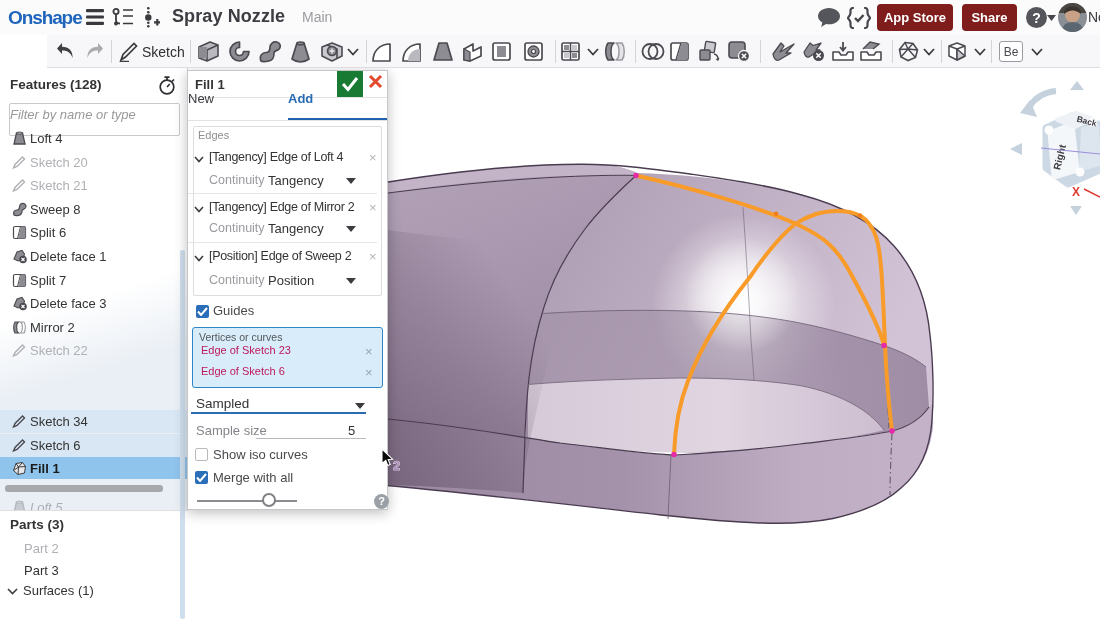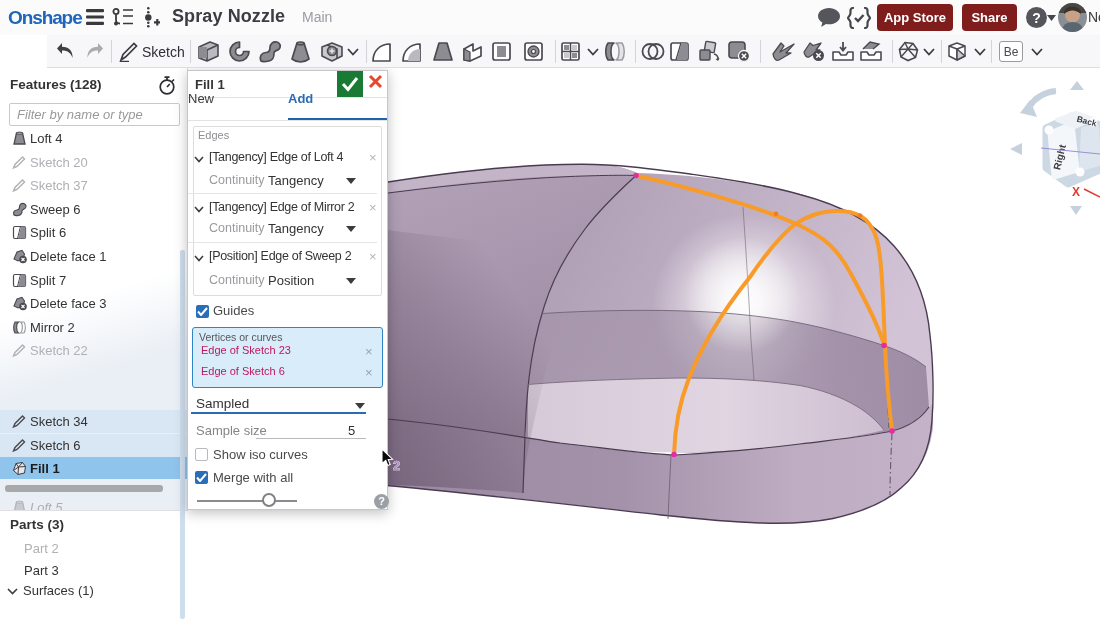--- a/index.html
+++ b/index.html
@@ -12,21 +12,21 @@
 #title { position:absolute; left:172px; top:6px; font-size:18px; font-weight:bold; color:#3c3c42; letter-spacing:0.1px; }
 #subtitle { position:absolute; left:302px; top:9px; font-size:14px; color:#9b9ba1; }
 .btn { position:absolute; top:4px; height:27px; background:#7f1d1d; color:#fff; font-size:13px; font-weight:bold; border-radius:4px; text-align:center; line-height:27px; }
 
 #toolbar { position:absolute; left:0; top:35px; width:1100px; height:33px; background:#f7f6f8; border-bottom:1px solid #dddce0; z-index:30;margin-left:47px; }
 .sep { position:absolute; top:5px; width:1px; height:23px; background:#d4d3d8; }
 .tico { position:absolute; top:5px; }
 
 #panel { position:absolute; left:0; top:68px; width:188px; height:551px; background:linear-gradient(163deg, #ffffff 42%, #eaeff5 55%); z-index:20; border-right:1px solid #d8d8dc; }
 #featHead { position:absolute; left:10px; top:9px; font-size:13.5px; font-weight:bold; color:#333; }
-#filter { position:absolute; left:9px; top:35px; width:171px; height:23px; border:1px solid #c9c9cd; border-radius:2px; background:#fff; font-style:italic; color:#999; font-size:13px; line-height:21px; padding-left:7px; }
+#filter { position:absolute; left:9px; top:35px; width:171px; height:33px; border:1px solid #c9c9cd; border-radius:2px; background:#fff; font-style:italic; color:#999; font-size:13px; line-height:21px; }
 .frow { position:absolute; left:0; width:188px; height:23px; font-size:13px; color:#333; }
 .frow .ic { position:absolute; left:12px; top:4px; }
 .frow .tx { position:absolute; left:30px; top:4px; }
 .frow.dim { color:#b0b0b5; }
 .frow.hl { background:#d9e7f4; }
 .frow.sel { background:#8fc4ec; font-weight:bold; color:#1b1b1b; }
 #hscroll { position:absolute; left:5px; top:417px; width:158px; height:7px; background:#a8a8ab; border-radius:3px; }
 #vscroll { position:absolute; left:180px; width:5px; background:#cfdeed; border-radius:2px; }
 #partsDivider { position:absolute; left:0; top:442px; width:188px; height:1px; background:#e0e0e3; }
 #partsHead { position:absolute; left:10px; top:449px; font-size:13.5px; font-weight:bold; color:#333; }
@@ -417,27 +417,27 @@
             </g>
           </svg></span>
         <span class="tx">Sketch 20</span>
       </div>
   <div class="frow dim" style="top:106.2px">
         <span class="ic"><svg width="15" height="15" viewBox="0 0 15 15">
             <g fill="none" stroke="#b0b0b5" stroke-width="1.4">
               <path d="M1.5 13 L3 9.5 L10.5 2 L12.5 4 L5 11.5 Z"></path>
             </g>
           </svg></span>
-        <span class="tx">Sketch 37</span>
+        <span class="tx">Sketch 21</span>
       </div>
   <div class="frow" style="top:129.8px">
         <span class="ic"><svg width="15" height="15" viewBox="0 0 15 15">
             <path d="M2 13 C0.8 10 2.5 8 5 8 C7.5 8 7.5 6.5 7.5 5 C7.5 2.5 9.5 0.8 12 1.6 C14 2.3 14.5 4.5 13.4 6 C12 7.8 10 7 10 9 C10 11 9.5 12.8 6.5 13.4 C4.8 13.7 3 13.7 2 13 Z" fill="#8c8c92" stroke="#4a4a50" stroke-width="1.2"></path>
           </svg></span>
-        <span class="tx">Sweep 6</span>
+        <span class="tx">Sweep 8</span>
       </div>
   <div class="frow" style="top:153.4px">
         <span class="ic"><svg width="15" height="15" viewBox="0 0 15 15">
             <rect x="1.5" y="1.5" width="12" height="12" rx="1.5" fill="#fff" stroke="#4a4a50" stroke-width="1.2"></rect>
             <path d="M8.5 1.5 L5.5 13.5" stroke="#4a4a50" stroke-width="1" fill="none"></path>
             <path d="M9 1.5 H12 Q13.5 1.5 13.5 3 V12 Q13.5 13.5 12 13.5 H6 Z" fill="#8c8c92"></path>
           </svg></span>
         <span class="tx">Split 6</span>
       </div>
   <div class="frow" style="top:177px">

